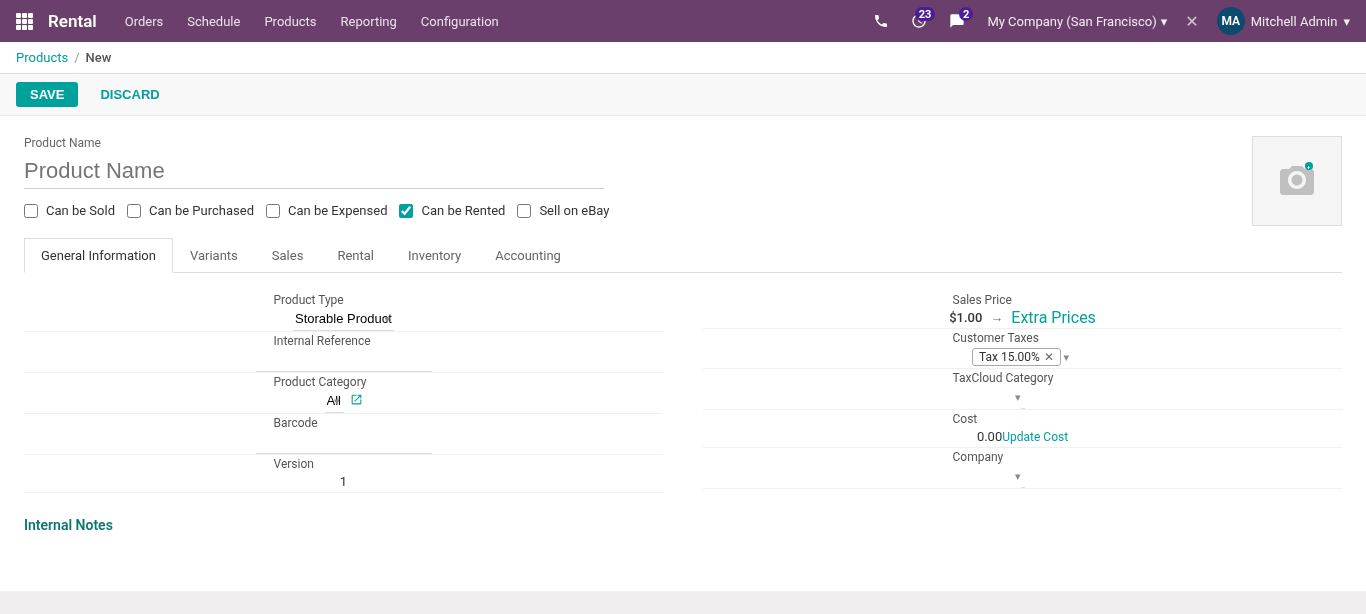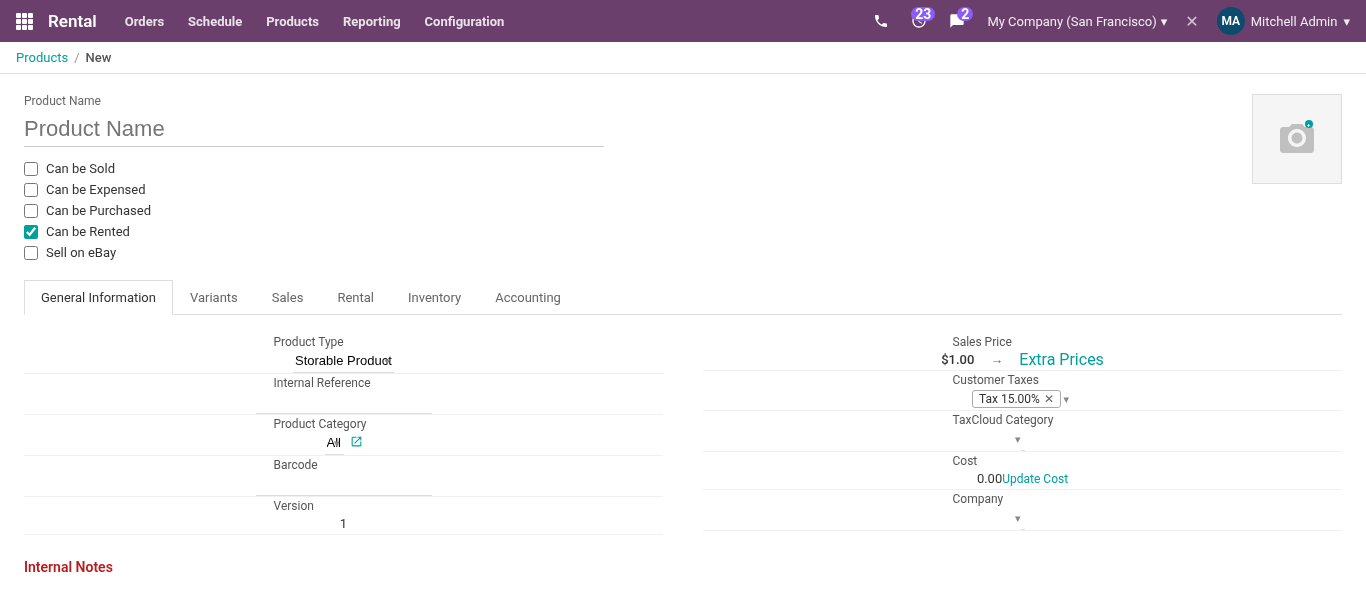--- a/index.html
+++ b/index.html
@@ -28,39 +28,38 @@
     .topnav-menu {
       display: flex; gap: 0;
     }
     .topnav-menu a {
       color: rgba(255,255,255,0.85);
       text-decoration: none;
       padding: 0 12px;
       height: 42px;
       display: flex; align-items: center;
       font-size: 13px;
-      font-weight: bold;
     }
     .topnav-right {
       margin-left: auto;
       display: flex; align-items: center; gap: 6px;
     }
     .topnav-icon-btn {
       width: 32px; height: 32px;
       display: flex; align-items: center; justify-content: center;
       cursor: pointer; color: rgba(255,255,255,0.85); font-size: 15px;
     }
     .badge-btn {
       position: relative;
       cursor: pointer;
     }
     .badge {
       position: absolute; top: 2px; right: 0;
-      background: #8b5cf6; color: white;
-      border-radius: 10px; font-size: 14px;
+      background: #4c1d95; color: white;
+      border-radius: 10px; font-size: 11px;
       padding: 0 4px; min-width: 14px; height: 14px;
       display: flex; align-items: center; justify-content: center;
       font-weight: 700;
     }
     .company-selector {
       color: rgba(255,255,255,0.9);
       font-size: 13px;
       cursor: pointer;
       display: flex; align-items: center; gap: 4px;
       padding: 0 8px;
@@ -140,21 +139,21 @@
       width: 580px; max-width: 80%;
       font-size: 22px; color: #bbb;
       border: none; border-bottom: 1px solid #ccc;
       outline: none; padding: 4px 0;
       background: transparent;
     }
 
     
     .checkbox-group {
       margin-top: 14px;
-      display: flex; flex-direction: column; gap: 6px;
+      display: flex; flex-direction: row; gap: 12px;
     }
     .checkbox-item {
       display: flex; align-items: center; gap: 8px;
       font-size: 13px;
     }
     .checkbox-item input[type=checkbox] {
       width: 14px; height: 14px;
       accent-color: #00a09d;
       cursor: pointer;
     }
@@ -226,21 +225,21 @@
     }
     .field-with-link {
       display: flex; align-items: center; gap: 6px; flex: 1;
     }
     .external-link {
       color: #00a09d; cursor: pointer; font-size: 14px;
     }
 
     
     .sales-price-row {
-      display: flex; align-items: center; gap: 16px;
+      display: flex; align-items: center; gap: 8px;
     }
     .price-value { color: #333; font-size: 13px; font-weight: 500; }
     .arrow-icon { color: #666; }
     .extra-prices-link { color: #00a09d; cursor: pointer; font-size: 16px; }
 
     
     .tax-badge {
       background: transparent; border: 1px solid #aaa;
       border-radius: 3px; padding: 1px 6px; font-size: 12px;
       display: flex; align-items: center; gap: 4px;
@@ -255,21 +254,21 @@
       display: flex; align-items: center; flex: 1;
     }
     .cost-value { color: #333; }
     .update-cost-link { color: #00a09d; cursor: pointer; font-size: 12px; margin-left: auto; }
 
     
     .internal-notes-section {
       margin-top: 24px;
     }
     .internal-notes-title {
-      font-size: 14px; font-weight: 600; color: #b91c1c;
+      font-size: 14px; font-weight: 600; color: #0f766e;
       margin-bottom: 8px;
     }
 
     
     .page-container {
       height: calc(614px - 42px);
       overflow-y: auto;
     }
     .version-value { font-size: 13px; color: #333; }
   </style>
@@ -332,20 +331,24 @@
 <div class="page-container">
 
   <div class="subheader">
     <div class="breadcrumb">
       <a href="#">Products</a>
       <span class="sep">/</span>
       <span class="current">New</span>
     </div>
   </div>
 
+  <div class="actionbar">
+    <button class="btn-save">SAVE</button>
+    <button class="btn-discard">DISCARD</button>
+  </div>
 
   <div class="form-card">
 
     
     <div class="product-image-box">
       <span>
         <svg width="40" height="36" viewBox="0 0 40 36" fill="#c0c0c0">
           <path d="M15 4l-2.83 3H6C4.35 7 3 8.35 3 10v20c0 1.65 1.35 3 3 3h28c1.65 0 3-1.35 3-3V10c0-1.65-1.35-3-3-3h-6.17L25 4H15zm5 5c4.97 0 9 4.03 9 9s-4.03 9-9 9-9-4.03-9-9 4.03-9 9-9zm0 3.5c-3.04 0-5.5 2.46-5.5 5.5s2.46 5.5 5.5 5.5 5.5-2.46 5.5-5.5-2.46-5.5-5.5-5.5z"></path>
           <circle cx="32" cy="4" r="4" fill="#00a09d"></circle>
           <text x="30" y="7" fill="white" font-size="6" font-weight="bold">+</text>
@@ -357,26 +360,26 @@
     <div class="product-name-label">Product Name</div>
     <input class="product-name-input" type="text" placeholder="Product Name" style="">
 
     
     <div class="checkbox-group">
       <div class="checkbox-item">
         <input type="checkbox" id="cb_sold" style="">
         <label for="cb_sold">Can be Sold</label>
       </div>
       <div class="checkbox-item">
+        <input type="checkbox" id="cb_purchased" style="">
+        <label for="cb_purchased">Can be Purchased</label>
+      </div>
+      <div class="checkbox-item">
         <input type="checkbox" id="cb_expensed" style="">
         <label for="cb_expensed">Can be Expensed</label>
-      </div>
-      <div class="checkbox-item">
-        <input type="checkbox" id="cb_purchased" style="">
-        <label for="cb_purchased">Can be Purchased</label>
       </div>
       <div class="checkbox-item">
         <input type="checkbox" id="cb_rented" checked="" style="accent-color: rgb(0, 160, 157);">
         <label for="cb_rented">Can be Rented</label>
       </div>
       <div class="checkbox-item">
         <input type="checkbox" id="cb_ebay" style="">
         <label for="cb_ebay">Sell on eBay</label>
       </div>
     </div>

